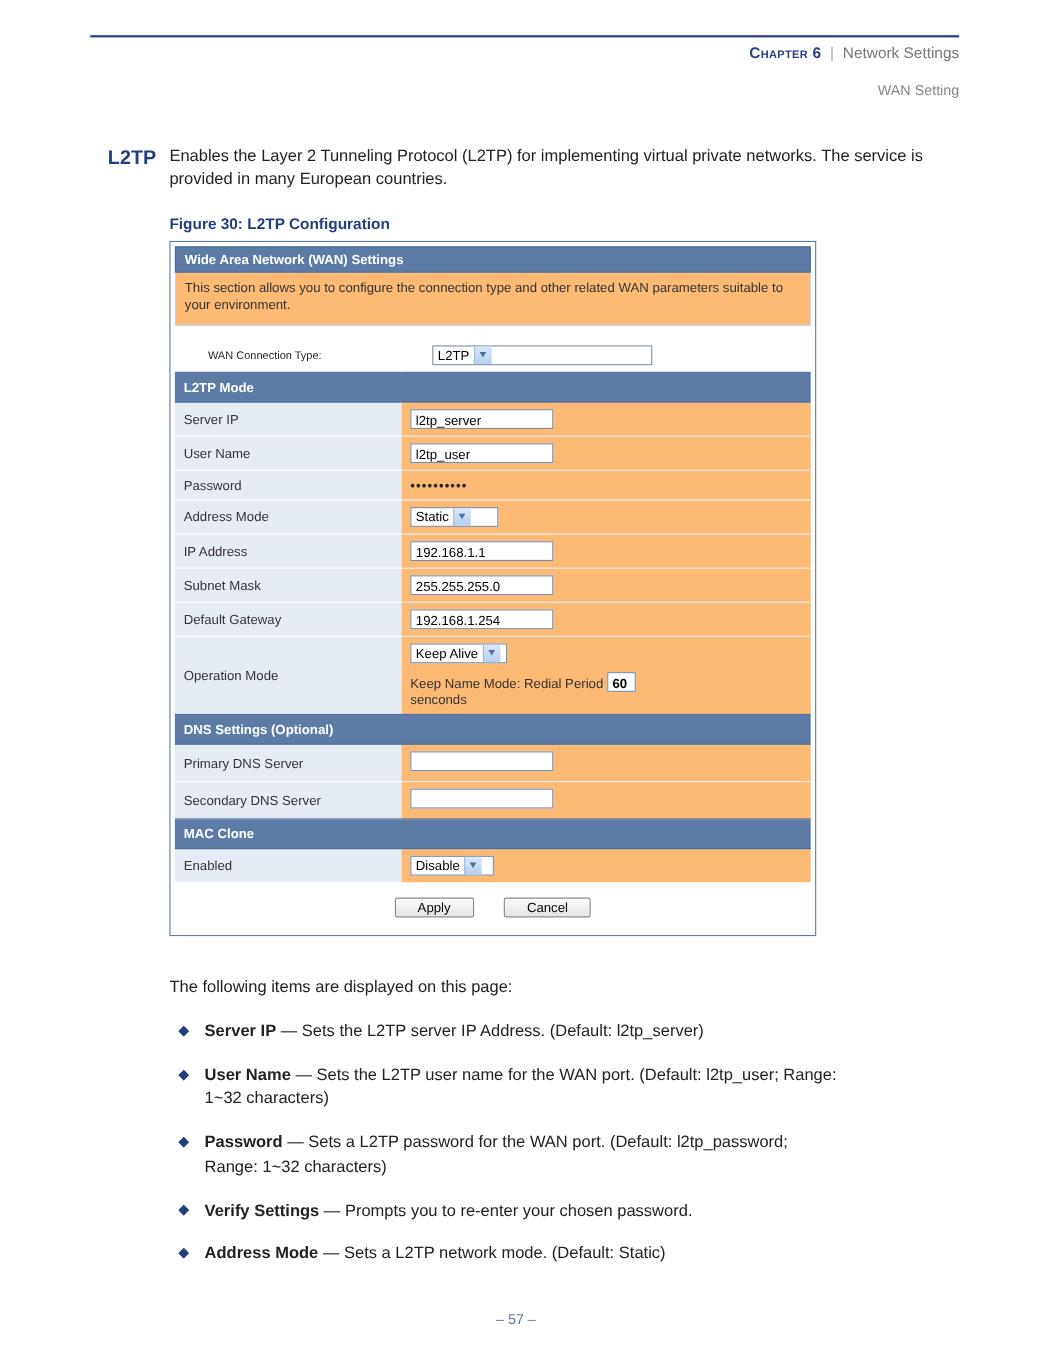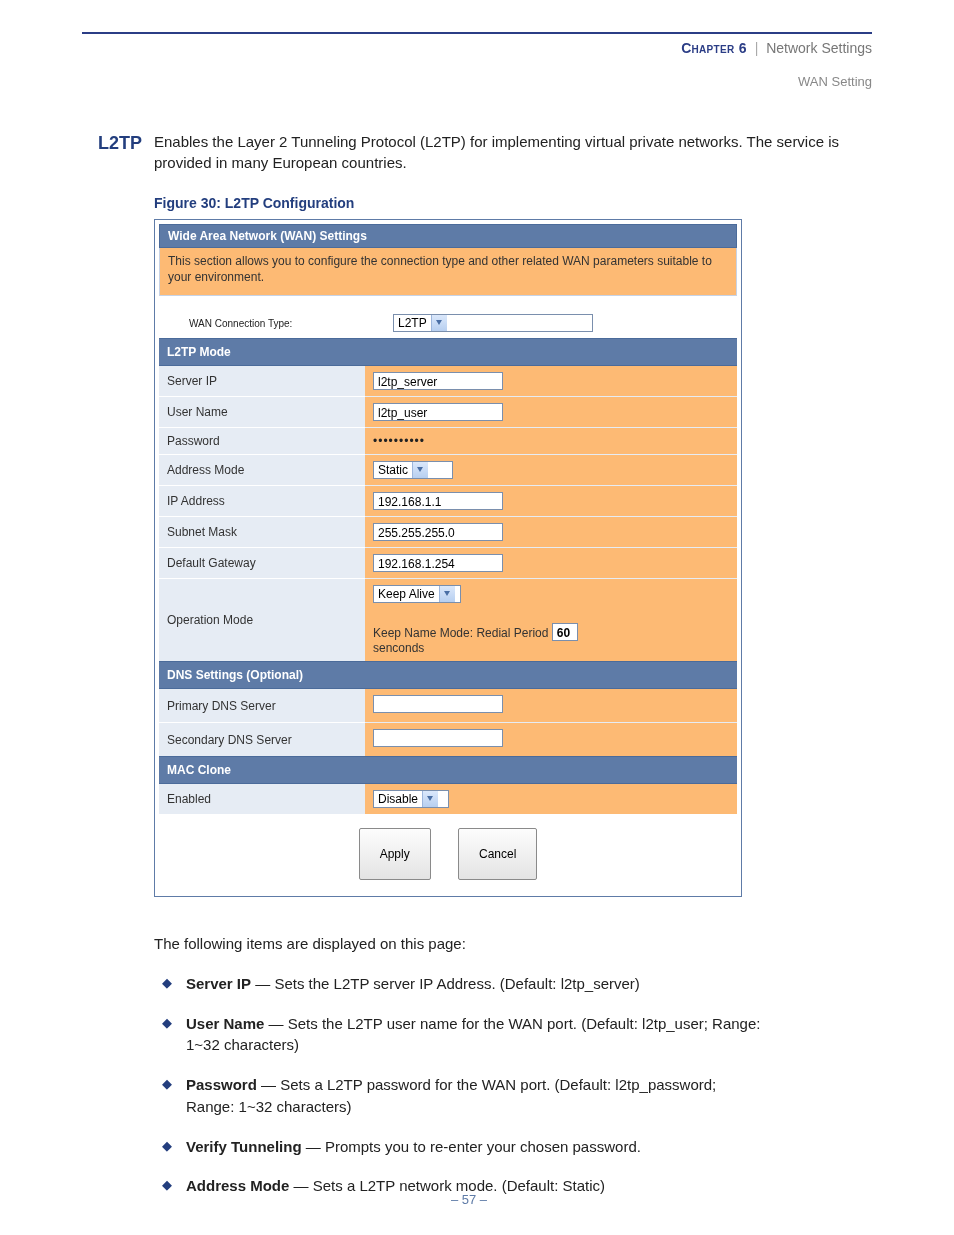--- a/index.html
+++ b/index.html
@@ -183,21 +183,21 @@
   }
   .btn-row {
     text-align: center;
     margin-top: 14px;
   }
   .fake-button {
     display: inline-block;
     background: linear-gradient(#fdfdfd, #e4e4e4);
     border: 1px solid #8a8a8a;
     border-radius: 2px;
-    padding: 18px 20px;
+    padding: 1px 20px;
     font-size: 12px;
     color: #000;
     margin: 0 12px;
     box-sizing: border-box;
   }
   .after-text {
     margin-left: 72px;
     font-size: 15px;
     line-height: 1.45;
     width: 610px;
@@ -308,21 +308,21 @@
           <td class="label-cell">Subnet Mask</td>
           <td class="field-cell"><span class="fake-input" style="width:130px">255.255.255.0</span></td>
         </tr>
         <tr>
           <td class="label-cell">Default Gateway</td>
           <td class="field-cell"><span class="fake-input" style="width:130px">192.168.1.254</span></td>
         </tr>
         <tr>
           <td class="label-cell" style="vertical-align:middle">Operation Mode</td>
           <td class="field-cell">
-            <div style="margin-bottom:20px">
+            <div style="margin-bottom:8px">
               <span class="fake-select" style="width:88px">
                 <span class="sel-text">Keep Alive</span>
                 <span class="sel-btn"></span>
               </span>
             </div>
             <div class="redial-text">
               <span>Keep Name Mode: Redial Period</span>
               <span class="fake-input" style="width:26px;text-align:left;font-weight:bold">60</span>
               <br>
               <span>senconds</span>
@@ -362,21 +362,21 @@
         <span class="fake-button">Cancel</span>
       </div>
     </div>
 
     <div class="after-text">
       <p class="lead">The following items are displayed on this page:</p>
       <ul class="bullets">
         <li><b>Server IP</b><span> — Sets the L2TP server IP Address. (Default: l2tp_server)</span></li>
         <li><b>User Name</b><span> — Sets the L2TP user name for the WAN port. (Default: l2tp_user; Range: 1~32 characters)</span></li>
         <li><b>Password</b><span> — Sets a L2TP password for the WAN port. (Default: l2tp_password; Range: 1~32 characters)</span></li>
-        <li><b>Verify Tunneling</b><span> — Prompts you to re-enter your chosen password.</span></li>
+        <li><b>Verify Settings</b><span> — Prompts you to re-enter your chosen password.</span></li>
         <li><b>Address Mode</b><span> — Sets a L2TP network mode. (Default: Static)</span></li>
       </ul>
     </div>
 
   </div>
 
   <div class="page-num">–  57  –</div>
 </div>
 
 </body></html>

